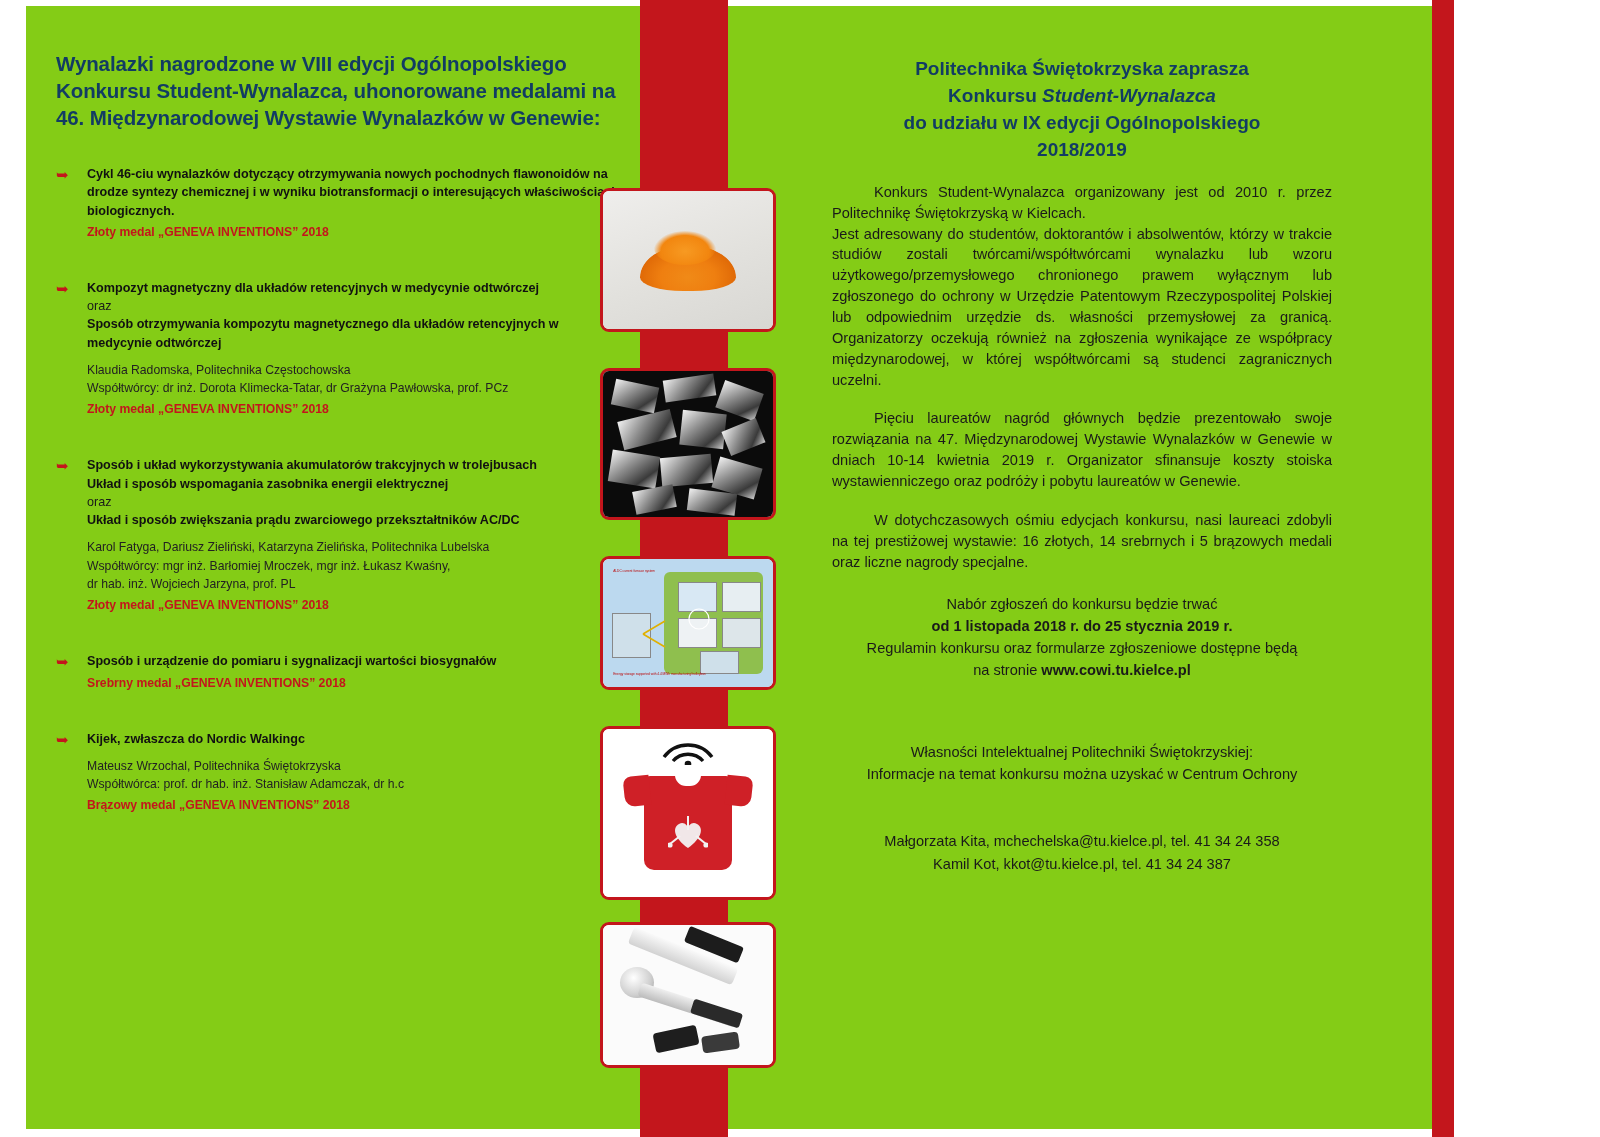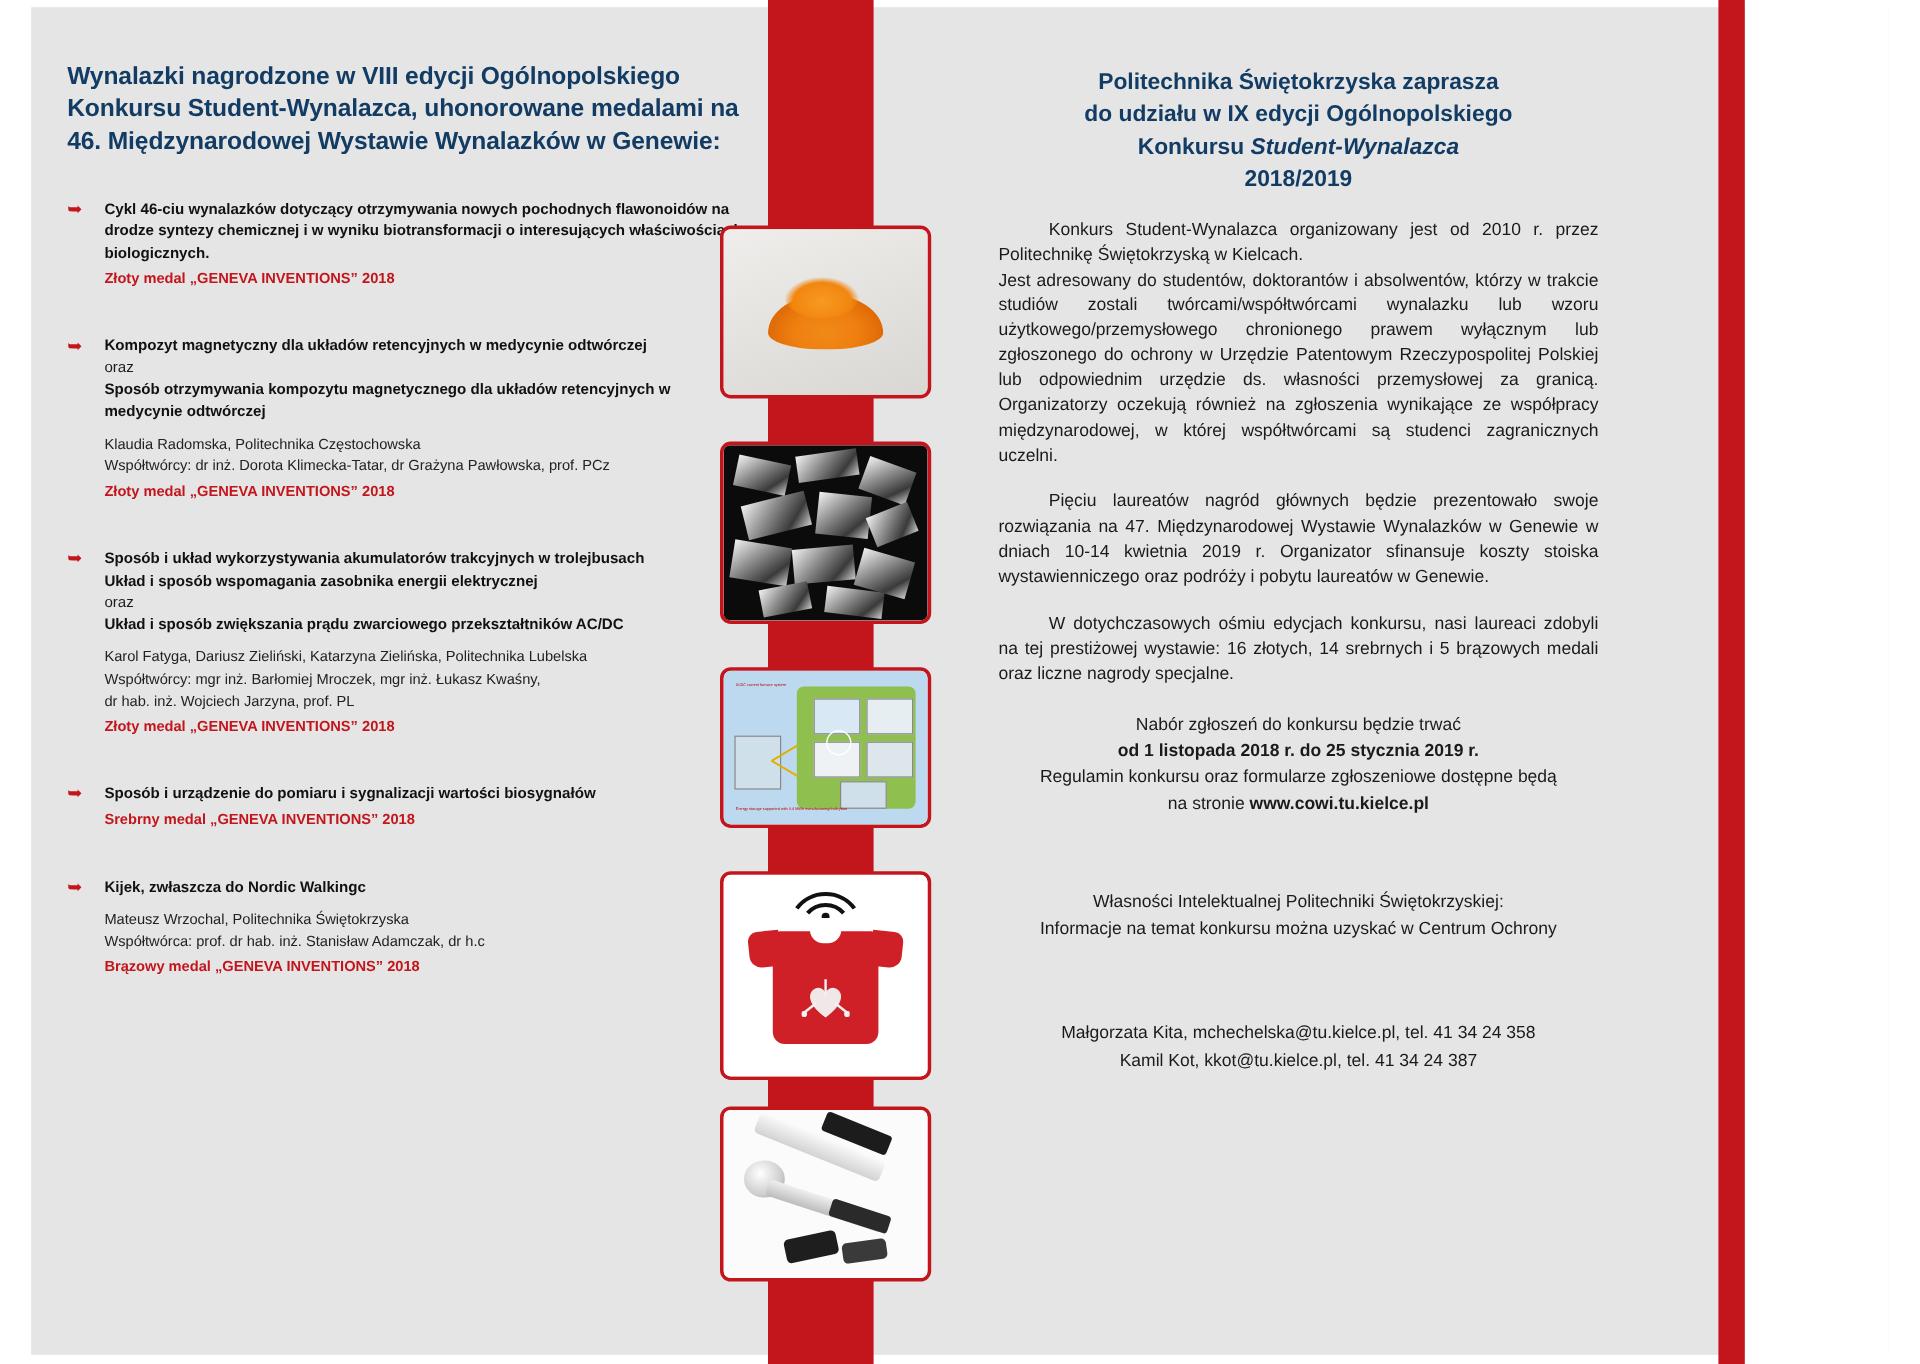--- a/index.html
+++ b/index.html
@@ -6,21 +6,21 @@
   body{
     width:1600px;height:1137px;
     background:#ffffff;
     font-family:"Liberation Sans", sans-serif;
     color:#1a1a1a;
     overflow:hidden;
     position:relative;
   }
   .page{
     position:absolute;inset:0;
-    background:#e5e5e5;
+    background:#84cc16;
   }
   
   .edge-left{position:absolute;left:0;top:0;width:26px;height:100%;background:#ffffff;}
   .edge-right{position:absolute;right:0;top:0;width:26px;height:100%;background:#ffffff;}
   .edge-top{position:absolute;left:0;top:0;width:100%;height:6px;background:#ffffff;}
   .edge-bottom{position:absolute;left:0;bottom:0;width:100%;height:8px;background:#ffffff;}
 
   
   .band-main{
     position:absolute;left:640px;top:0;width:88px;height:1137px;background:#c3161c;
@@ -131,21 +131,21 @@
   }
   .r-para.indent{text-indent:42px;}
   .r-center{
     margin-top:22px;text-align:center;font-size:14.6px;line-height:1.5;
   }
   .bold{font-weight:bold;}
   .r-contact-head{
     margin-top:60px;text-align:center;font-size:14.6px;line-height:1.5;
   }
   .r-contact{
-    margin-top:64px;text-align:center;font-size:14.6px;line-height:1.6;
+    margin-top:44px;text-align:center;font-size:14.6px;line-height:1.6;
   }
 </style>
 </head>
 <body>
 
 <div class="page">
 
   <div class="edge-top"></div>
   <div class="edge-bottom"></div>
   <div class="edge-left"></div>
@@ -275,22 +275,22 @@
       <div class="tool" style="left:20%;top:52%;width:60%;height:10%;transform:rotate(18deg);background:linear-gradient(180deg,#efefef,#bcbcbc);"></div>
       <div class="tool" style="left:52%;top:58%;width:30%;height:11%;transform:rotate(18deg);background:#2a2a2a;border-radius:3px;"></div>
       <div class="tool" style="left:30%;top:74%;width:26%;height:14%;transform:rotate(-12deg);background:#1e1e1e;border-radius:4px;"></div>
       <div class="tool" style="left:58%;top:78%;width:22%;height:12%;transform:rotate(-8deg);background:#3a3a3a;border-radius:4px;"></div>
     </div>
   </div>
 
   <div class="right-col">
     <div class="r-title">
       <div>Politechnika Świętokrzyska zaprasza</div>
+      <div><span>Konkursu </span><em>Student-Wynalazca</em></div>
       <div>do udziału w IX edycji Ogólnopolskiego</div>
-      <div><span>Konkursu </span><em>Student-Wynalazca</em></div>
       <div>2018/2019</div>
     </div>
 
     <div class="r-para indent">Konkurs Student-Wynalazca organizowany jest od 2010 r. przez Politechnikę Świętokrzyską w Kielcach.</div>
     <div class="r-para" style="margin-top:0">Jest adresowany do studentów,  doktorantów i absolwentów,  którzy w trakcie studiów zostali twórcami/współtwórcami wynalazku lub wzoru użytkowego/przemysłowego chronionego prawem wyłącznym lub zgłoszonego do ochrony w Urzędzie Patentowym Rzeczypospolitej Polskiej lub odpowiednim urzędzie ds. własności przemysłowej za granicą. Organizatorzy oczekują również na zgłoszenia wynikające ze współpracy międzynarodowej, w której współtwórcami są studenci zagranicznych uczelni.</div>
     <div class="r-para indent">Pięciu laureatów nagród głównych będzie prezentowało swoje rozwiązania na 47. Międzynarodowej  Wystawie Wynalazków w Genewie w dniach 10-14 kwietnia 2019 r. Organizator sfinansuje koszty stoiska   wystawienniczego oraz podróży i pobytu laureatów w Genewie.</div>
     <div class="r-para indent">W dotychczasowych ośmiu edycjach konkursu, nasi laureaci zdobyli na tej prestiżowej wystawie: 16 złotych, 14 srebrnych i 5 brązowych medali oraz liczne nagrody specjalne.</div>
 
     <div class="r-center">
       <div>Nabór zgłoszeń do konkursu będzie trwać</div>

